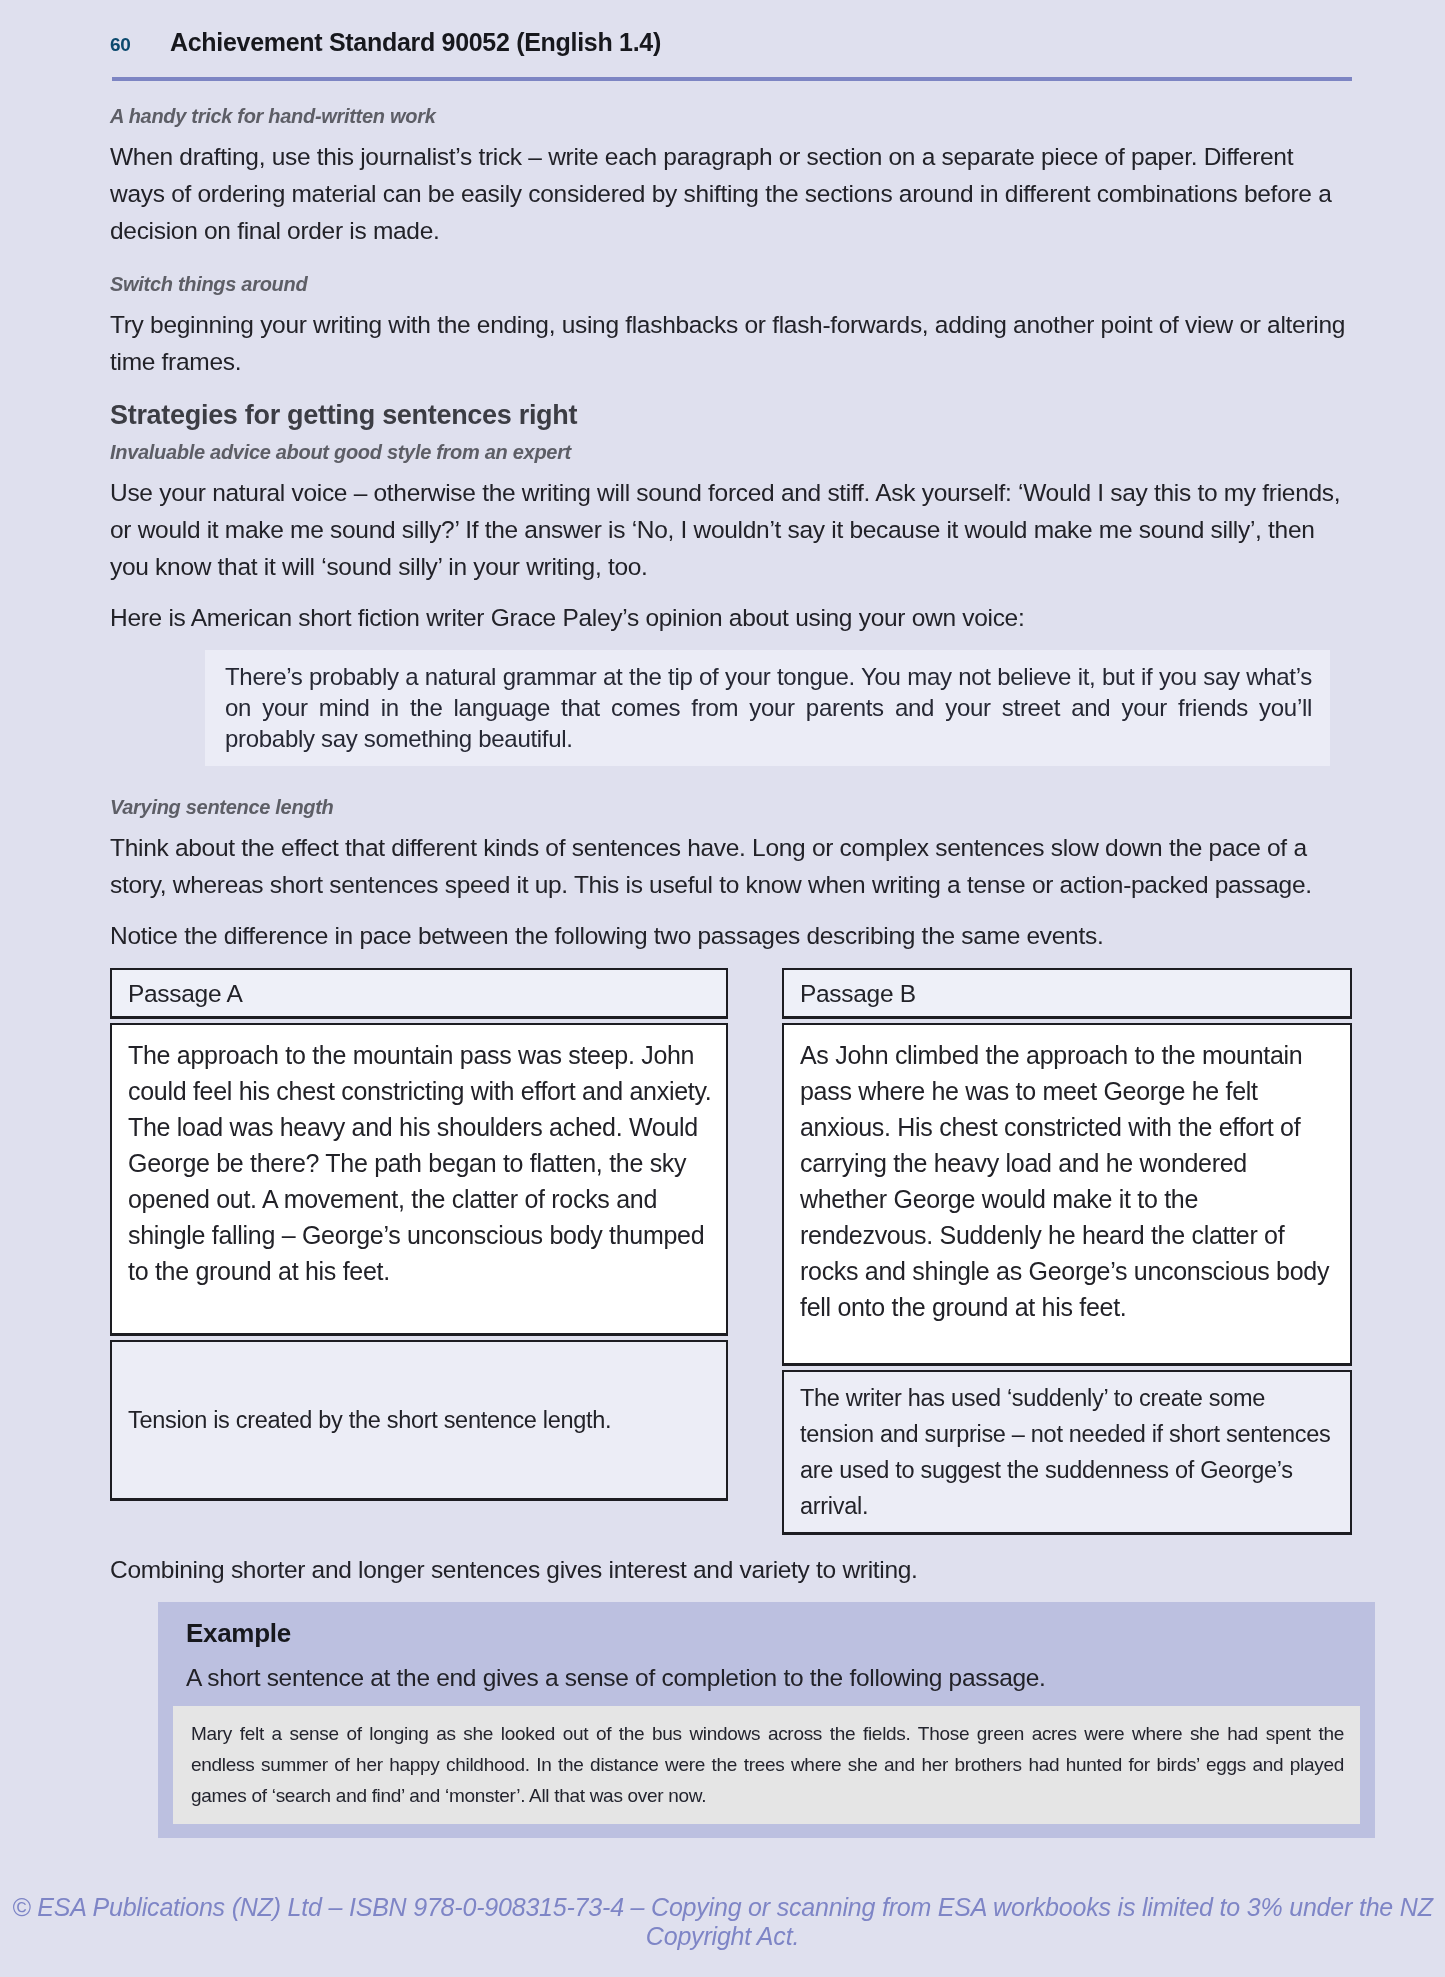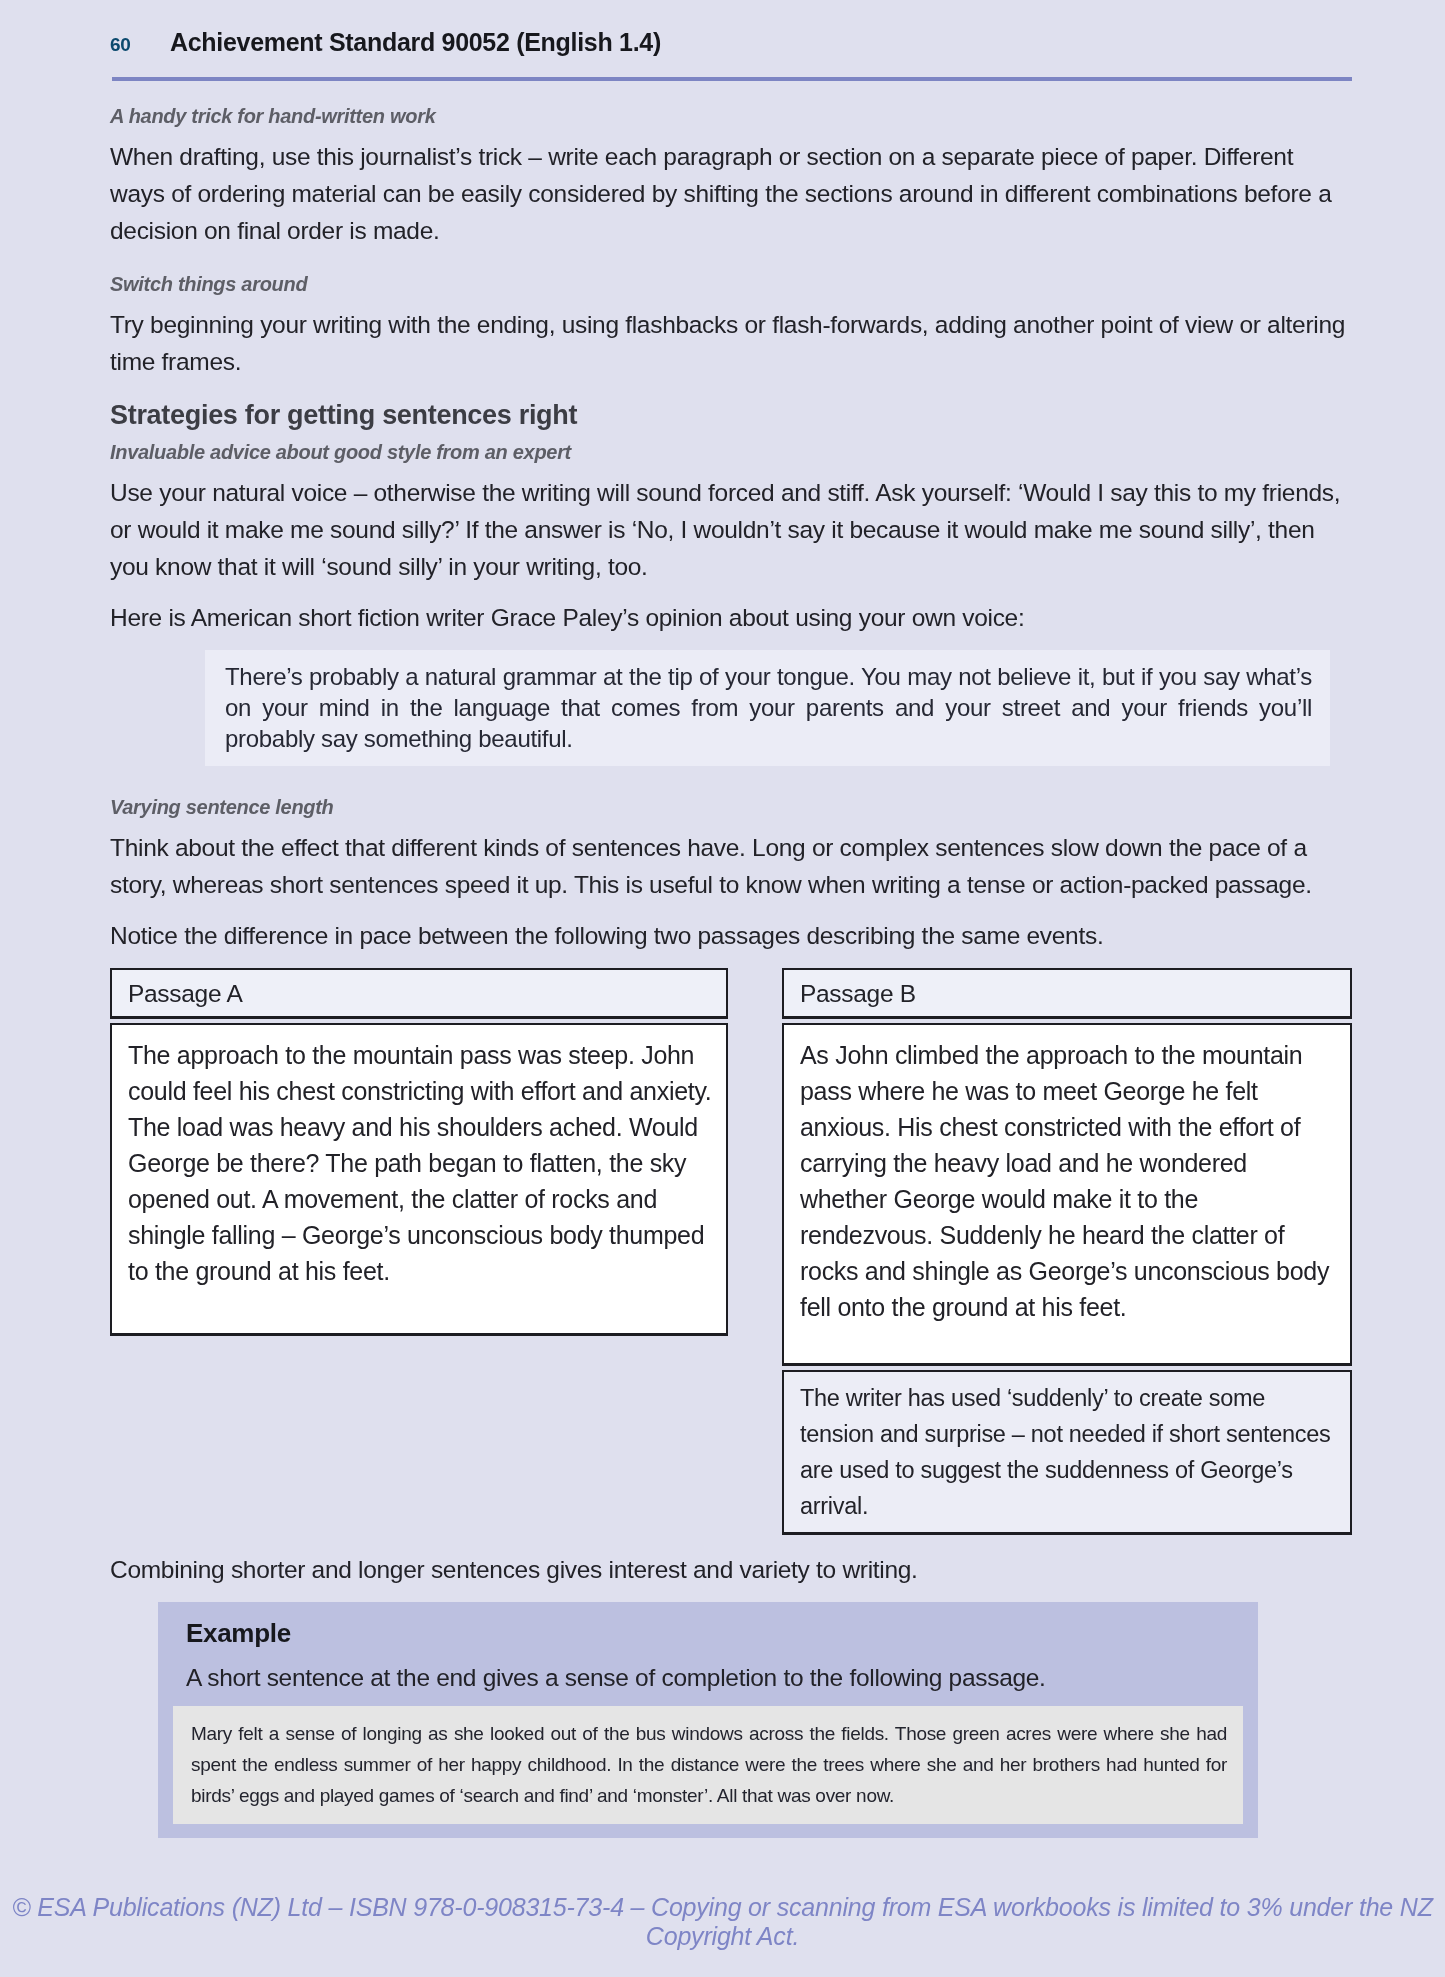--- a/index.html
+++ b/index.html
@@ -86,21 +86,21 @@
     padding: 8px 14px 8px 16px;
     font-size: 23.5px; line-height: 36px;
     display: flex; flex-direction: column; justify-content: center;
   }
   .col-a .pbox-comment { min-height: 161px; }
   .col-b .pbox-comment { min-height: 133px; }
   p.combining { margin: 16px 0 12px; }
   
   .example-box {
     margin: 14px 10px 0 48px;
-    width: 1100px;
+    width: 1217px;
     background: #bcc0e0;
     padding: 16px 15px 14px 15px;
   }
   .example-title {
     font-size: 26px; font-weight: bold; color: #17181d;
     margin: 0 0 14px 13px;
   }
   .example-intro {
     font-size: 24.5px; color: #222228;
     margin: 0 0 13px 13px; line-height: 30px;
@@ -147,20 +147,23 @@
   <div class="quote-box">There’s probably a natural grammar at the tip of your tongue. You may not believe it, but if you say what’s on your mind in the language that comes from your parents and your street and your friends you’ll probably say something beautiful.</div>
 
   <h2 class="h-italic" style="margin-top:30px;">Varying sentence length</h2>
   <p class="body-text">Think about the effect that different kinds of sentences have. Long or complex sentences slow down the pace of a story, whereas short sentences speed it up. This is useful to know when writing a tense or action-packed passage.</p>
   <p class="body-text">Notice the difference in pace between the following two passages describing the same events.</p>
 
   <div class="passage-grid">
     <div class="passage-col col-a">
       <div class="pbox pbox-header">Passage A</div>
       <div class="pbox pbox-body">The approach to the mountain pass was steep. John could feel his chest constricting with effort and anxiety. The load was heavy and his shoulders ached. Would George be there? The path began to flatten, the sky opened out. A movement, the clatter of rocks and shingle falling – George’s unconscious body thumped to the ground at his feet.</div>
+      <div class="pbox pbox-comment">
+        <span>Tension is created by the short sentence length.</span>
+      </div>
     </div>
     <div class="passage-col col-b">
       <div class="pbox pbox-header">Passage B</div>
       <div class="pbox pbox-body">As John climbed the approach to the mountain pass where he was to meet George he felt anxious. His chest constricted with the effort of carrying the heavy load and he wondered whether George would make it to the rendezvous. Suddenly he heard the clatter of rocks and shingle as George’s unconscious body fell onto the ground at his feet.</div>
       <div class="pbox pbox-comment">
         <span>The writer has used ‘suddenly’ to create some tension and surprise – not needed if short sentences are used to suggest the suddenness of George’s arrival.</span>
       </div>
     </div>
   </div>
 

